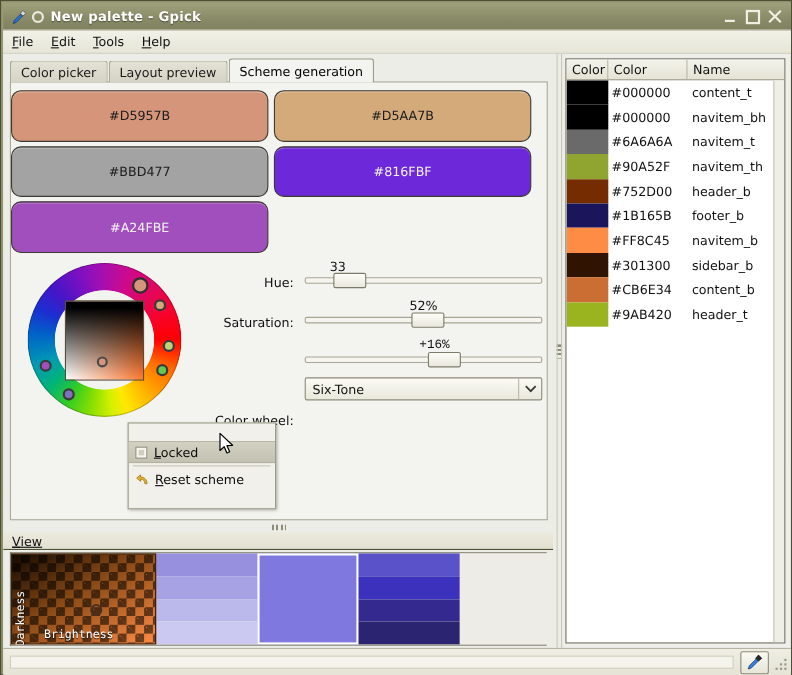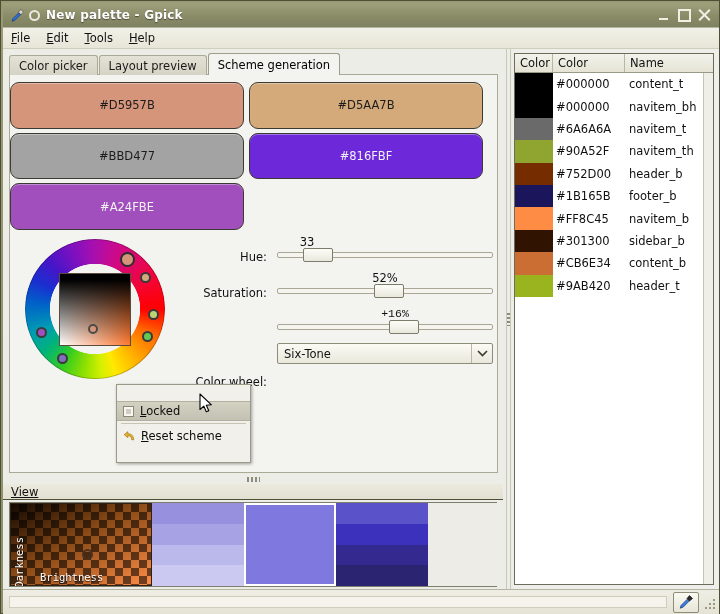--- a/index.html
+++ b/index.html
@@ -223,21 +223,21 @@
     border-bottom:1px solid #4f5038;
     text-decoration:underline;
   }
   .view-header u{ text-decoration:underline;}
   .view-body{
     position:absolute; left:6px; top:18px; width:488px; height:85px;
     background:#edece6; border:1px solid #7e7d6b; border-right:none;
     display:flex; overflow:hidden;
   }
   .chk-area{
-    position:relative; width:142px; height:83px; flex:0 0 auto;
+    position:relative; width:132px; height:83px; flex:0 0 auto;
   }
   .chk-area .chk{
     position:absolute; inset:0;
     background-color:#a7541f;
     background-image:
       linear-gradient(45deg,rgba(0,0,0,.55) 25%,transparent 25%,transparent 75%,rgba(0,0,0,.55) 75%),
       linear-gradient(45deg,rgba(0,0,0,.55) 25%,transparent 25%,transparent 75%,rgba(0,0,0,.55) 75%),
       linear-gradient(to bottom right, #120800 0%, #8a4a16 45%, #ff8c45 100%);
     background-size:16px 16px,16px 16px,100% 100%;
     background-position:0 0,8px 8px,0 0;

